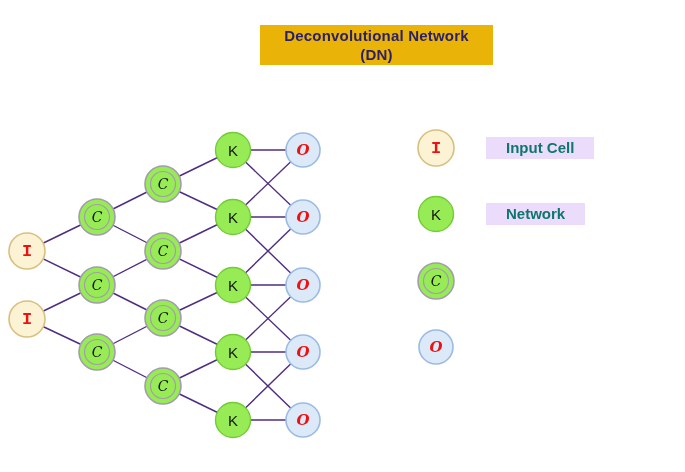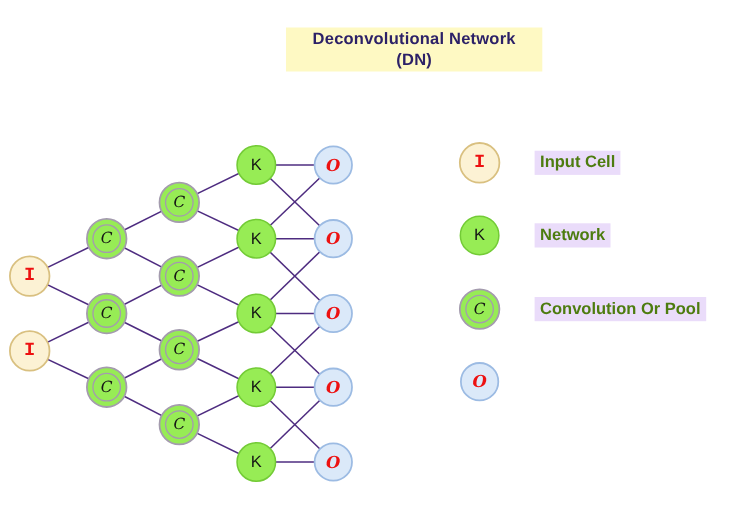--- a/index.html
+++ b/index.html
@@ -1,32 +1,32 @@
 <!DOCTYPE html>
 <html><head>
 <meta charset="utf-8">
 <style>
   html,body { margin:0; padding:0; background:#ffffff; }
   body { width:685px; height:472px; font-family:"Liberation Sans", sans-serif; }
   .stage { position:relative; width:685px; height:472px; overflow:hidden; background:#ffffff; }
 
   .title-box {
     position:absolute; left:260px; top:25px; width:233px; height:40px;
-    background:#fef9c3;
+    background:#eab308;
     display:flex; flex-direction:column; align-items:center; justify-content:center;
     color:#2c2167; font-size:15px; font-weight:600; line-height:19px;
     letter-spacing:0.2px;
   }
 
   .diagram-svg { position:absolute; left:0; top:0; }
 
   .legend-row { position:absolute; display:flex; align-items:center; gap:29px; }
   .legend-label {
-    background:#eadcfa; color:#4d7c0f;
-    font-size:15px; font-weight:600; padding:2px 5px; line-height:18px;
+    background:#eadcfa; color:#0f766e;
+    font-size:15px; font-weight:600; padding:2px 20px; line-height:18px;
     white-space:nowrap;
   }
 
   
   .lbl-I { font-family:"Liberation Mono", monospace; font-weight:bold; font-size:17px; fill:#ed1111; }
   .lbl-K { font-family:"Liberation Sans", sans-serif; font-size:15px; fill:#151515; }
   .lbl-C { font-family:"DejaVu Serif", serif; font-style:italic; font-size:14px; fill:#151515; }
   .lbl-O { font-family:"DejaVu Serif", serif; font-style:italic; font-weight:bold; font-size:15px; fill:#ed1111; }
 </style>
 </head>
@@ -177,21 +177,20 @@
   </div>
 
   <div class="legend-row" style="left:415px; top:260px;">
     <svg class="legend-sym" width="42" height="42">
         <g>
           <circle cx="21" cy="21" r="18" fill="#97ec55" stroke="#a49bae" stroke-width="1.6"></circle>
           <circle cx="21" cy="21" r="12.5" fill="none" stroke="#a49bae" stroke-width="1.2"></circle>
           <text x="21" y="21" text-anchor="middle" dominant-baseline="central" class="lbl-C">C</text>
         </g>
       </svg>
-    <span class="legend-label">Convolution Or Pool</span>
   </div>
 
   <div class="legend-row" style="left:415px; top:326px;">
     <svg class="legend-sym" width="42" height="42">
         <g>
           <circle cx="21" cy="21" r="17" fill="#dbe9f9" stroke="#9cbbe3" stroke-width="1.6"></circle>
           <text x="21" y="21" text-anchor="middle" dominant-baseline="central" class="lbl-O">O</text>
         </g>
       </svg>
   </div>

